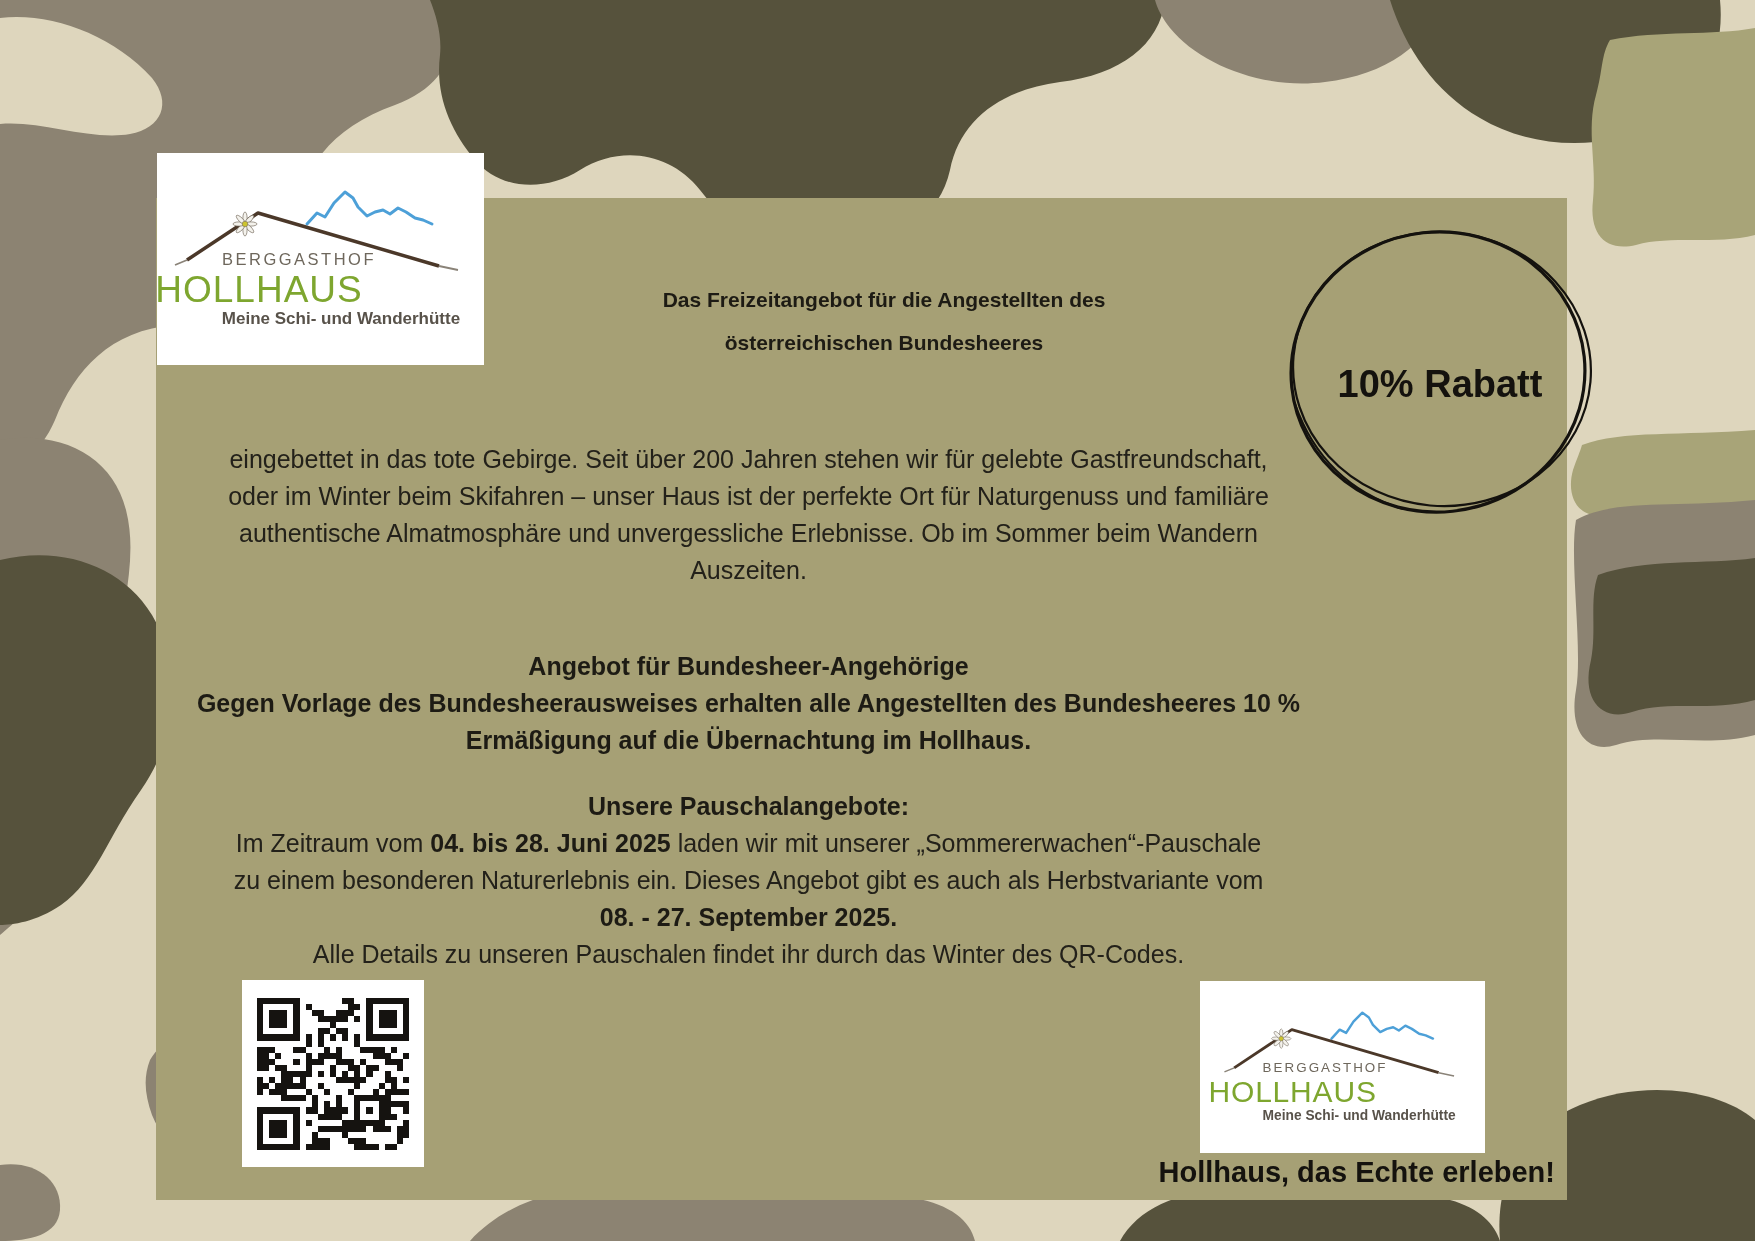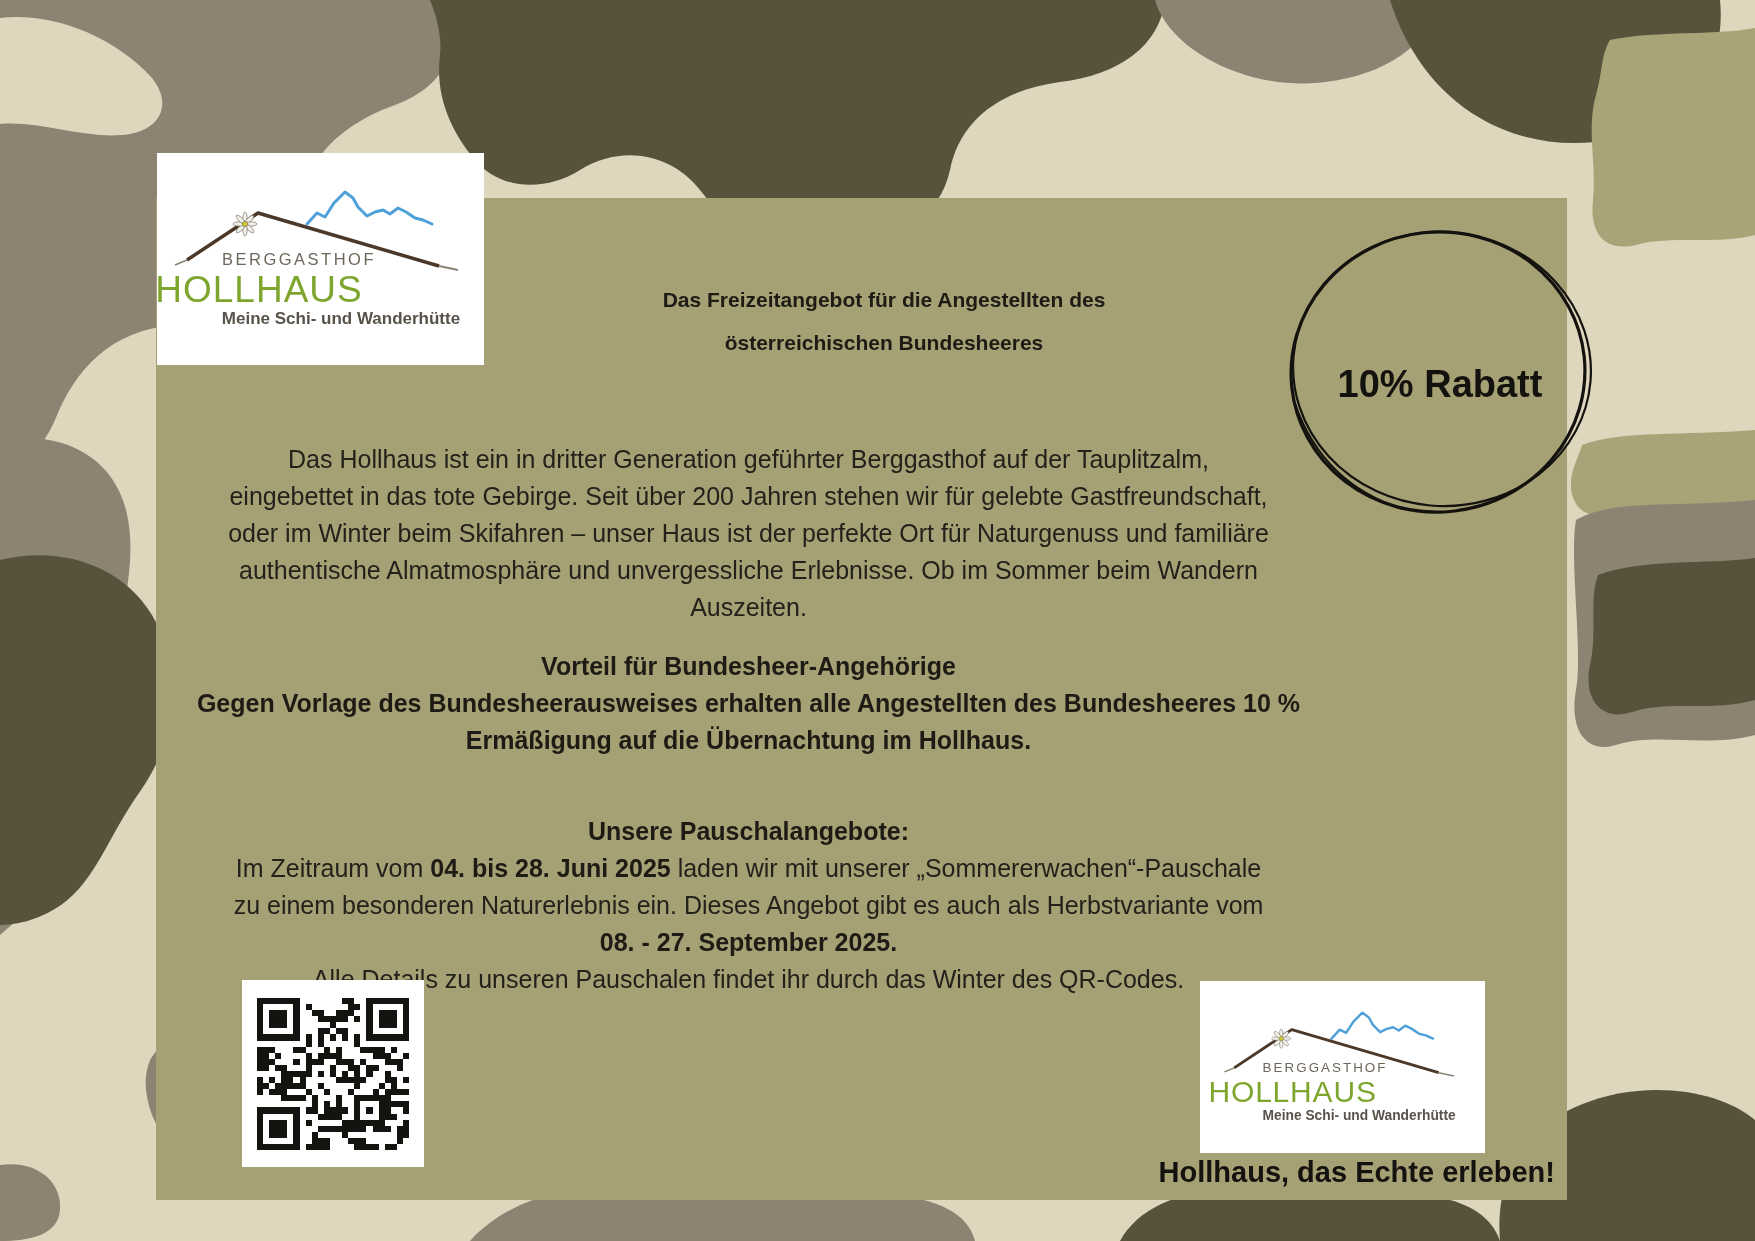--- a/index.html
+++ b/index.html
@@ -33,21 +33,21 @@
   .sk1{stroke-width:3.2;}
   .sk2{stroke-width:2.2;}
   .badge-text{font-family:"Liberation Sans",sans-serif;font-size:38px;font-weight:bold;fill:#14120e;}
 
   .title{position:absolute;left:484px;top:278px;width:800px;text-align:center;
          font-weight:bold;font-size:21px;line-height:43px;color:#1d1b14;}
   .textblock{position:absolute;left:156px;width:1185px;text-align:center;
              color:#23211a;font-size:25px;line-height:37px;}
   .intro{top:441px;}
   .benefit{top:648px;font-weight:bold;color:#1d1b14;}
-  .offers{top:788px;margin-top:25px;}
+  .offers{top:788px;}
   .bold{font-weight:bold;color:#1d1b14;}
 
   .qr-box{position:absolute;left:242px;top:980px;width:182px;height:187px;background:#ffffff;
           display:flex;align-items:center;justify-content:center;}
   #qr-svg{width:152px;height:152px;shape-rendering:crispEdges;}
   #qr-svg rect{fill:#151310;}
 
   .slogan{position:absolute;left:1085px;top:1156px;width:470px;text-align:right;
           font-weight:bold;font-size:29px;color:#14120e;}
 </style>
@@ -108,29 +108,28 @@
       <text class="badge-text" x="155" y="175" text-anchor="middle">10% Rabatt</text>
     </svg>
   </div>
 
   <div class="title">
     <div>Das Freizeitangebot für die Angestellten des</div>
     <div>österreichischen Bundesheeres</div>
   </div>
 
   <div class="textblock intro">
-    <div>Das Hollhaus ist ein in dritter Generation geführter Berggasthof auf der Tauplitzalm,</div>
     <div>eingebettet in das tote Gebirge. Seit über 200 Jahren stehen wir für gelebte Gastfreundschaft,</div>
     <div>oder im Winter beim Skifahren – unser Haus ist der perfekte Ort für Naturgenuss und familiäre</div>
     <div>authentische Almatmosphäre und unvergessliche Erlebnisse. Ob im Sommer beim Wandern</div>
     <div>Auszeiten.</div>
   </div>
 
   <div class="textblock benefit">
-    <div>Vorteil für Bundesheer-Angehörige</div>
+    <div>Angebot für Bundesheer-Angehörige</div>
     <div>Gegen Vorlage des Bundesheerausweises erhalten alle Angestellten des Bundesheeres 10 %</div>
     <div>Ermäßigung auf die Übernachtung im Hollhaus.</div>
   </div>
 
   <div class="textblock offers">
     <div class="bold">Unsere Pauschalangebote:</div>
     <div><span>Im Zeitraum vom </span><span class="bold">04. bis 28. Juni 2025</span><span> laden wir mit unserer „Sommererwachen“-Pauschale</span></div>
     <div>zu einem besonderen Naturerlebnis ein. Dieses Angebot gibt es auch als Herbstvariante vom</div>
     <div class="bold">08. - 27. September 2025.</div>
     <div>Alle Details zu unseren Pauschalen findet ihr durch das Winter des QR-Codes.</div>

